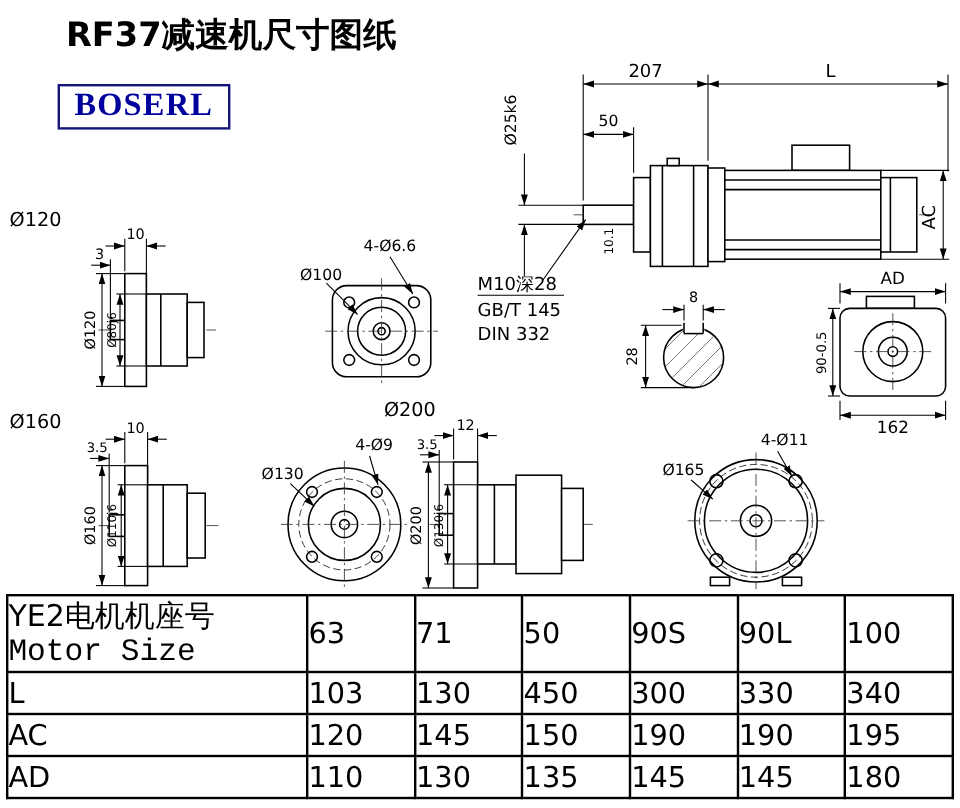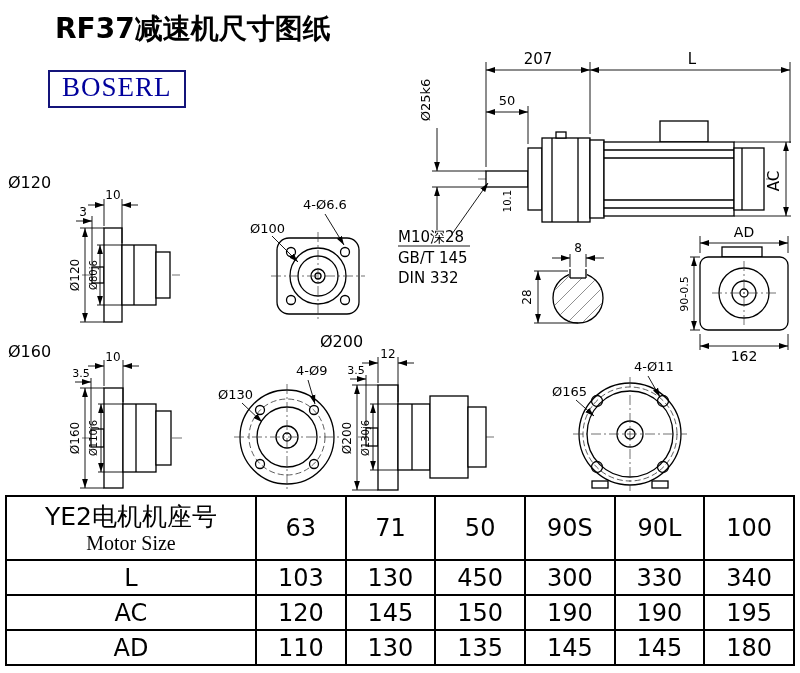--- a/index.html
+++ b/index.html
@@ -1,36 +1,36 @@
 <!DOCTYPE html>
 <html><head>
 <meta charset="utf-8">
 <style>
   * { margin:0; padding:0; box-sizing:border-box; }
   html,body { width:800px; height:673px; background:#fff; overflow:hidden;
               font-family:"DejaVu Sans","Liberation Sans",sans-serif; }
   .page { position:absolute; left:0; top:0; width:736px; height:673px; background:#fff; }
   .title { position:absolute; left:55px; top:10px; font-size:28px; font-weight:bold; color:#000; }
   .logo-box { position:absolute; left:48px; top:70px; border:2px solid #14147a; padding:0 12px 3px 12px; background:#fff; }
-  .logo-box span { font-family:"Liberation Serif","DejaVu Serif",serif; font-size:27px; font-weight:normal; color:#00009c; letter-spacing:1px; }
+  .logo-box span { font-family:"Liberation Serif","DejaVu Serif",serif; font-size:27px; font-weight:bold; color:#00009c; letter-spacing:1px; }
   svg.drawing { position:absolute; left:0; top:0; }
   svg text { font-family:"DejaVu Sans","Liberation Sans",sans-serif; fill:#000; }
   .ol  { stroke:#000; stroke-width:1.3; fill:none; }
   .olf { stroke:#000; stroke-width:1.3; fill:#fff; }
   .dl  { stroke:#000; stroke-width:0.9; fill:none; }
   .cl  { stroke:#333; stroke-width:0.7; stroke-dasharray:10 3 2 3; fill:none; }
   .bc  { stroke:#333; stroke-width:0.8; stroke-dasharray:6 3; fill:none; }
   .hat { stroke:#444; stroke-width:0.6; }
   table.dims { position:absolute; left:5px; top:495px; width:790px; border-collapse:collapse;
-               table-layout:fixed; text-align:center; background:#fff; }
+               table-layout:fixed; background:#fff; }
   table.dims td { border:2px solid #000; font-size:24px; color:#000; height:35px; padding:0; }
   table.dims tr.hdr td { height:64px; }
   td.first { width:250px; }
   .hdr-cn { font-size:25px; line-height:1.2; }
-  .hdr-en { font-family:Liberation Serif, serif; font-size:20px; line-height:1.1; }
+  .hdr-en { font-family:Liberation Mono, monospace; font-size:26px; line-height:1.1; }
 </style>
 </head>
 <body>
 
 <div class="page">
 
   <div class="title">RF37减速机尺寸图纸</div>
 
   <div class="logo-box">
     <span>BOSERL</span>

